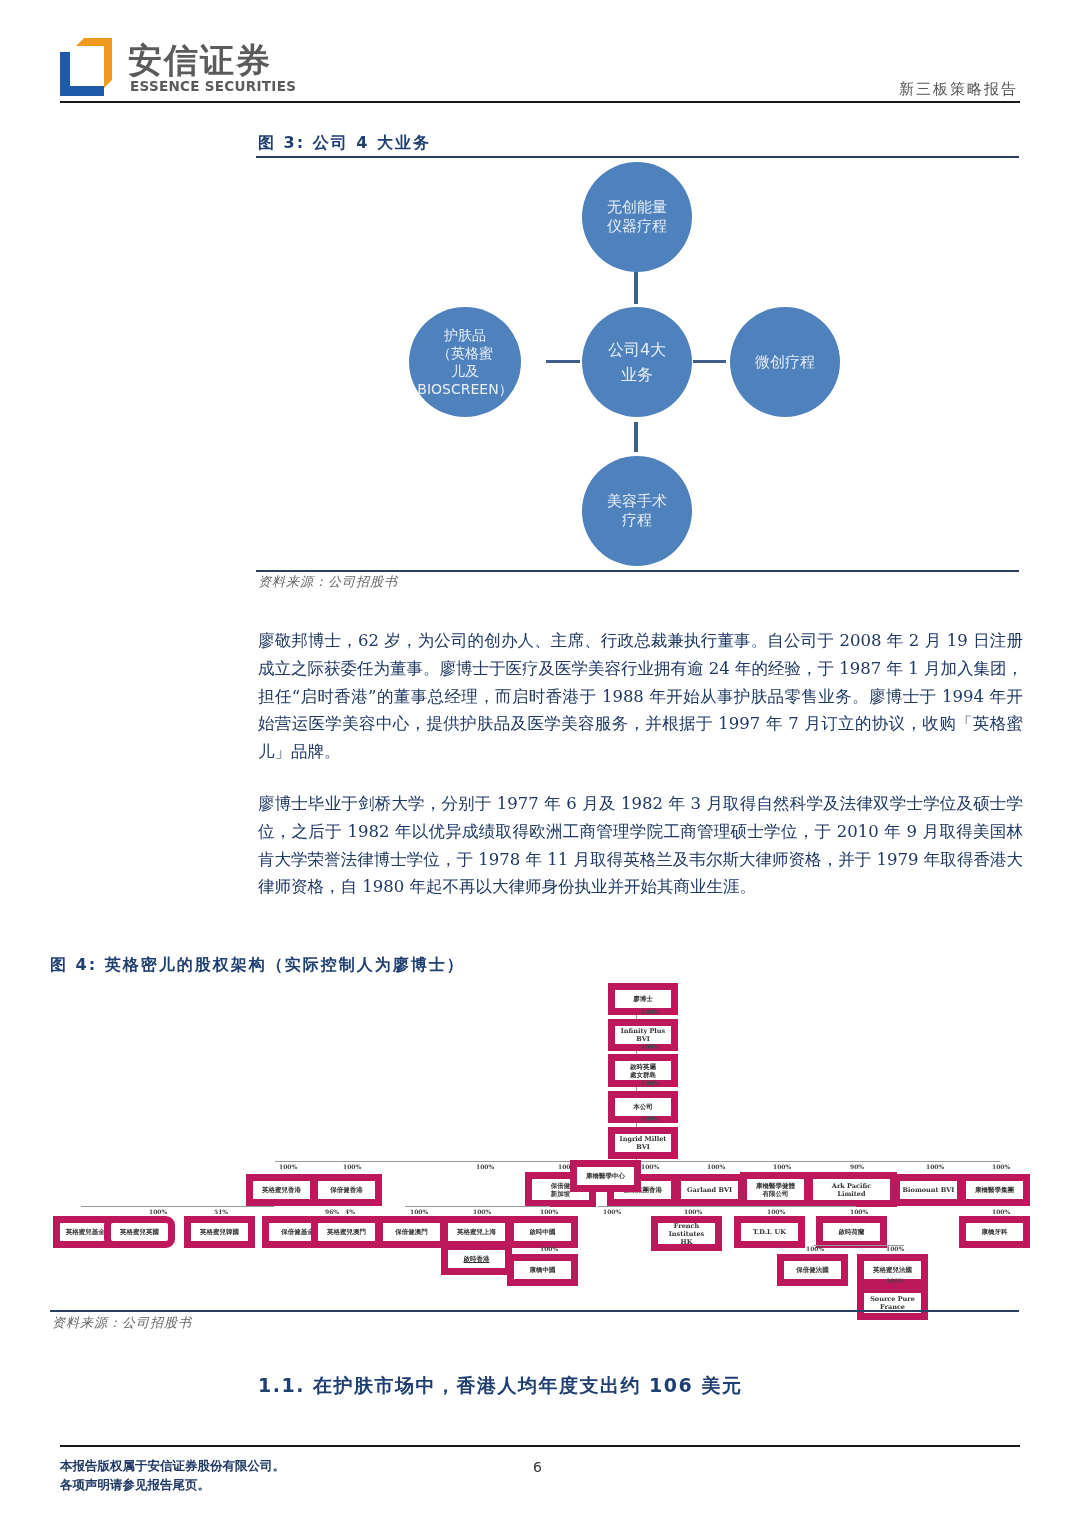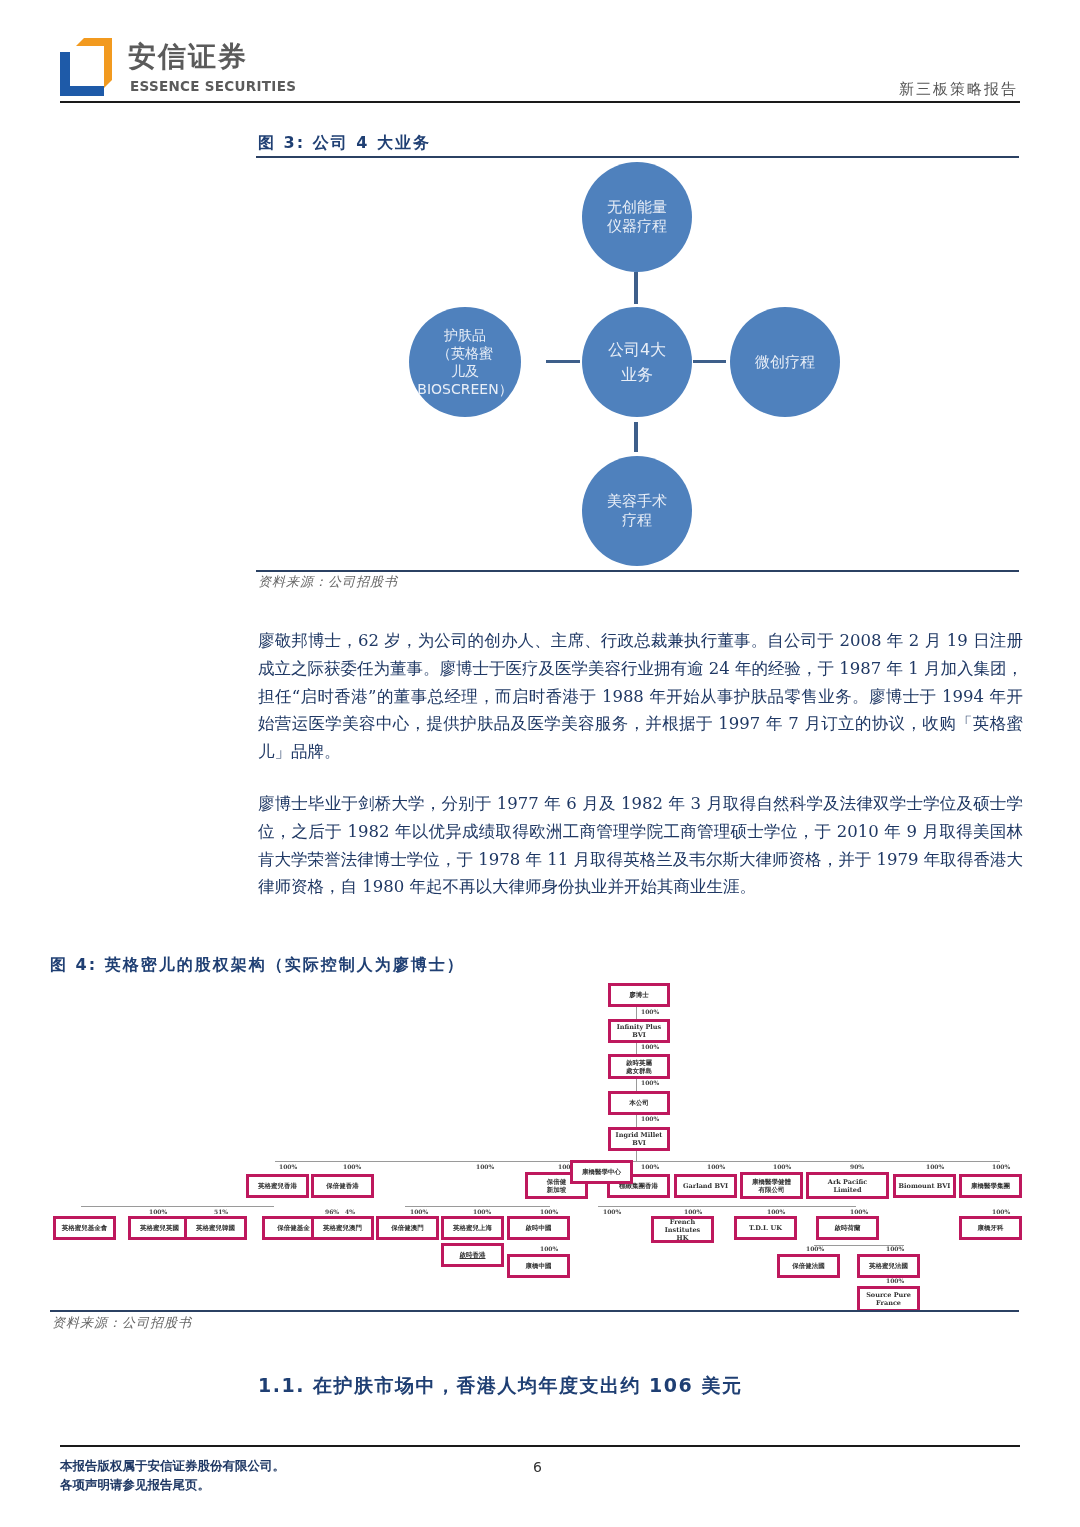--- a/index.html
+++ b/index.html
@@ -1,40 +1,40 @@
 <!DOCTYPE html>
 <html><head>
 <meta charset="utf-8">
 <style>
   html, body { margin:0; padding:0; background:#ffffff; }
   body { width:1080px; height:1527px; position:relative; overflow:hidden;
          font-family:"DejaVu Sans", "Liberation Sans", sans-serif; color:#1f3864; }
   .abs { position:absolute; }
   
   .logo-mark { left:60px; top:38px; width:52px; height:58px; }
-  .logo-cn { left:128px; top:38px; font-size:28px; color:#5b5b5b; letter-spacing:2px; font-weight:bold; }
+  .logo-cn { left:128px; top:38px; font-size:34px; color:#5b5b5b; letter-spacing:2px; font-weight:bold; }
   .logo-en { left:130px; top:78px; font-size:13.5px; color:#5b5b5b; letter-spacing:0.3px; font-weight:bold; }
   .header-rule { left:60px; top:101px; width:960px; height:2px; background:#1a1a1a; }
   .header-right { right:62px; top:80px; font-size:15px; color:#555; letter-spacing:2px; font-family:"DejaVu Serif", serif; }
 
   .fig-title { font-size:16px; font-weight:bold; color:#1f3f73; letter-spacing:2px; }
   .rule-blue { height:2px; background:#2b4163; }
   .source { font-size:13px; font-style:italic; color:#666; font-family:"DejaVu Serif", serif; letter-spacing:1px; }
 
   
   .circle { position:absolute; border-radius:50%; background:#4f81bd; color:#e8eef7;
             display:flex; align-items:center; justify-content:center; text-align:center;
             font-size:15px; line-height:19px; white-space:pre-line; }
   .circle.center { font-size:16px; line-height:25px; }
   .conn { position:absolute; background:#3e5f8a; }
 
   .para { left:258px; width:765px; font-size:16.5px; line-height:27.8px; color:#1f3864; text-align:justify; font-family:"DejaVu Serif", serif; }
 
   
-  .org-box { position:absolute; border:3px solid #be185d; background:#fff; font-size:6.5px; color:#333;
+  .org-box { position:absolute; border:7px solid #be185d; background:#fff; font-size:6.5px; color:#333;
              display:flex; align-items:center; justify-content:center; text-align:center; line-height:8px; white-space:pre-line; font-family:"DejaVu Serif", serif; font-weight:bold;}
   .org-pct { position:absolute; font-size:6px; color:#444; font-family:"DejaVu Serif", serif; font-weight:bold; }
   .ol { position:absolute; background:#9a9a9a; }
 
   .section-title { left:258px; top:1373px; font-size:19px; font-weight:bold; color:#1f3f73; letter-spacing:1.5px; }
   .footer-rule { left:60px; top:1445px; width:960px; height:2px; background:#1a1a1a; }
   .footer-text { left:60px; top:1456px; font-size:12.5px; color:#1f3864; line-height:19px; font-weight:bold; font-family:"DejaVu Serif", serif; }
   .page-num { left:533px; top:1459px; font-size:14px; color:#333; }
 </style>
 </head>
@@ -119,21 +119,21 @@
   <div class="org-box" style="left:893px; top:1174px; width:57px; height:18px;">Biomount BVI</div>
   <div class="org-pct" style="left:926px; top:1163px;">100%</div>
   <div class="org-box" style="left:959px; top:1174px; width:57px; height:18px;">康橋醫學集團</div>
   <div class="org-pct" style="left:992px; top:1163px;">100%</div>
 
   <div class="ol" style="left:81px; top:1206px; width:193px; height:1px;"></div>
   <div class="ol" style="left:405px; top:1206px; width:145px; height:1px;"></div>
   <div class="ol" style="left:598px; top:1206px; width:258px; height:1px;"></div>
 
   <div class="org-box" style="left:53px; top:1216px; width:57px; height:18px;">英格蜜兒基金會</div>
-  <div class="org-box" style="left:128px; top:1216px; width:57px; height:18px;">英格蜜兒英國</div>
+  <div class="org-box" style="left:104px; top:1216px; width:57px; height:18px;border-radius:9px;">英格蜜兒英國</div>
   <div class="org-pct" style="left:149px; top:1208px;">100%</div>
   <div class="org-box" style="left:184px; top:1216px; width:57px; height:18px;">英格蜜兒韓國</div>
   <div class="org-pct" style="left:214px; top:1208px;">51%</div>
   <div class="org-box" style="left:262px; top:1216px; width:57px; height:18px;text-align:center;">保倍健基金</div>
   <div class="org-box" style="left:311px; top:1216px; width:57px; height:18px;">英格蜜兒澳門</div>
   <div class="org-pct" style="left:325px; top:1208px;">96%</div>
   <div class="org-pct" style="left:345px; top:1208px;">4%</div>
   <div class="org-box" style="left:376px; top:1216px; width:57px; height:18px;">保倍健澳門</div>
   <div class="org-pct" style="left:410px; top:1208px;">100%</div>
   <div class="org-box" style="left:441px; top:1216px; width:57px; height:18px;">英格蜜兒上海</div>

